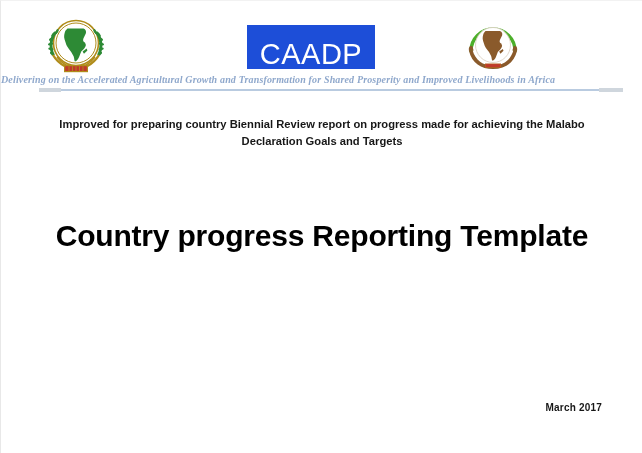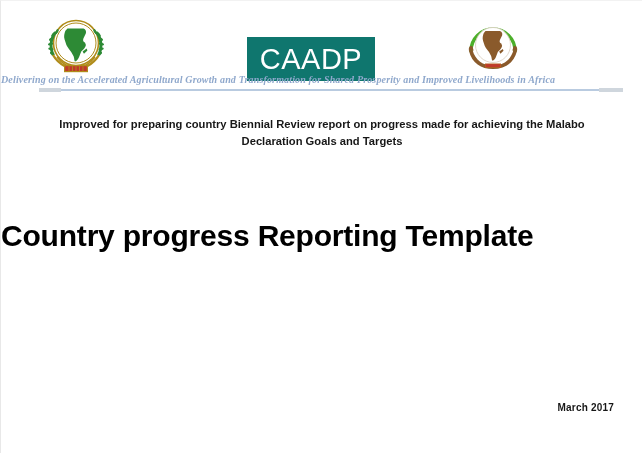--- a/index.html
+++ b/index.html
@@ -33,26 +33,26 @@
   .logo-au {
     position: absolute;
     left: 44px;
     top: 6px;
     width: 62px;
     height: 62px;
   }
   .logo-caadp {
     position: absolute;
     left: 246px;
-    top: 28px;
+    top: 16px;
     width: 128px;
     height: 44px;
-    background: #0f766e;
+    background: #1d4ed8;
     display: flex;
-    align-items: center;
+    align-items: flex-end;
     justify-content: center;
   }
   .logo-caadp .caadp-text {
     color: #ffffff;
     font-family: "Liberation Sans", sans-serif;
     font-size: 29px;
     font-weight: 400;
     letter-spacing: 0.5px;
     line-height: 1;
   }
@@ -124,32 +124,32 @@
     color: #171717;
     line-height: 1.55;
   }
 
   
   .main-title {
     position: absolute;
     left: 0;
     top: 218px;
     width: 642px;
-    text-align: left;
+    text-align: center;
     font-family: "Liberation Sans", sans-serif;
     font-size: 30px;
     font-weight: bold;
     color: #000000;
     letter-spacing: -0.2px;
   }
 
   
   .doc-date {
     position: absolute;
-    right: 28px;
+    right: 40px;
     top: 401px;
     font-family: "Liberation Sans", sans-serif;
     font-size: 10px;
     font-weight: bold;
     color: #171717;
     letter-spacing: 0.2px;
   }
 </style>
 </head>
 <body>

